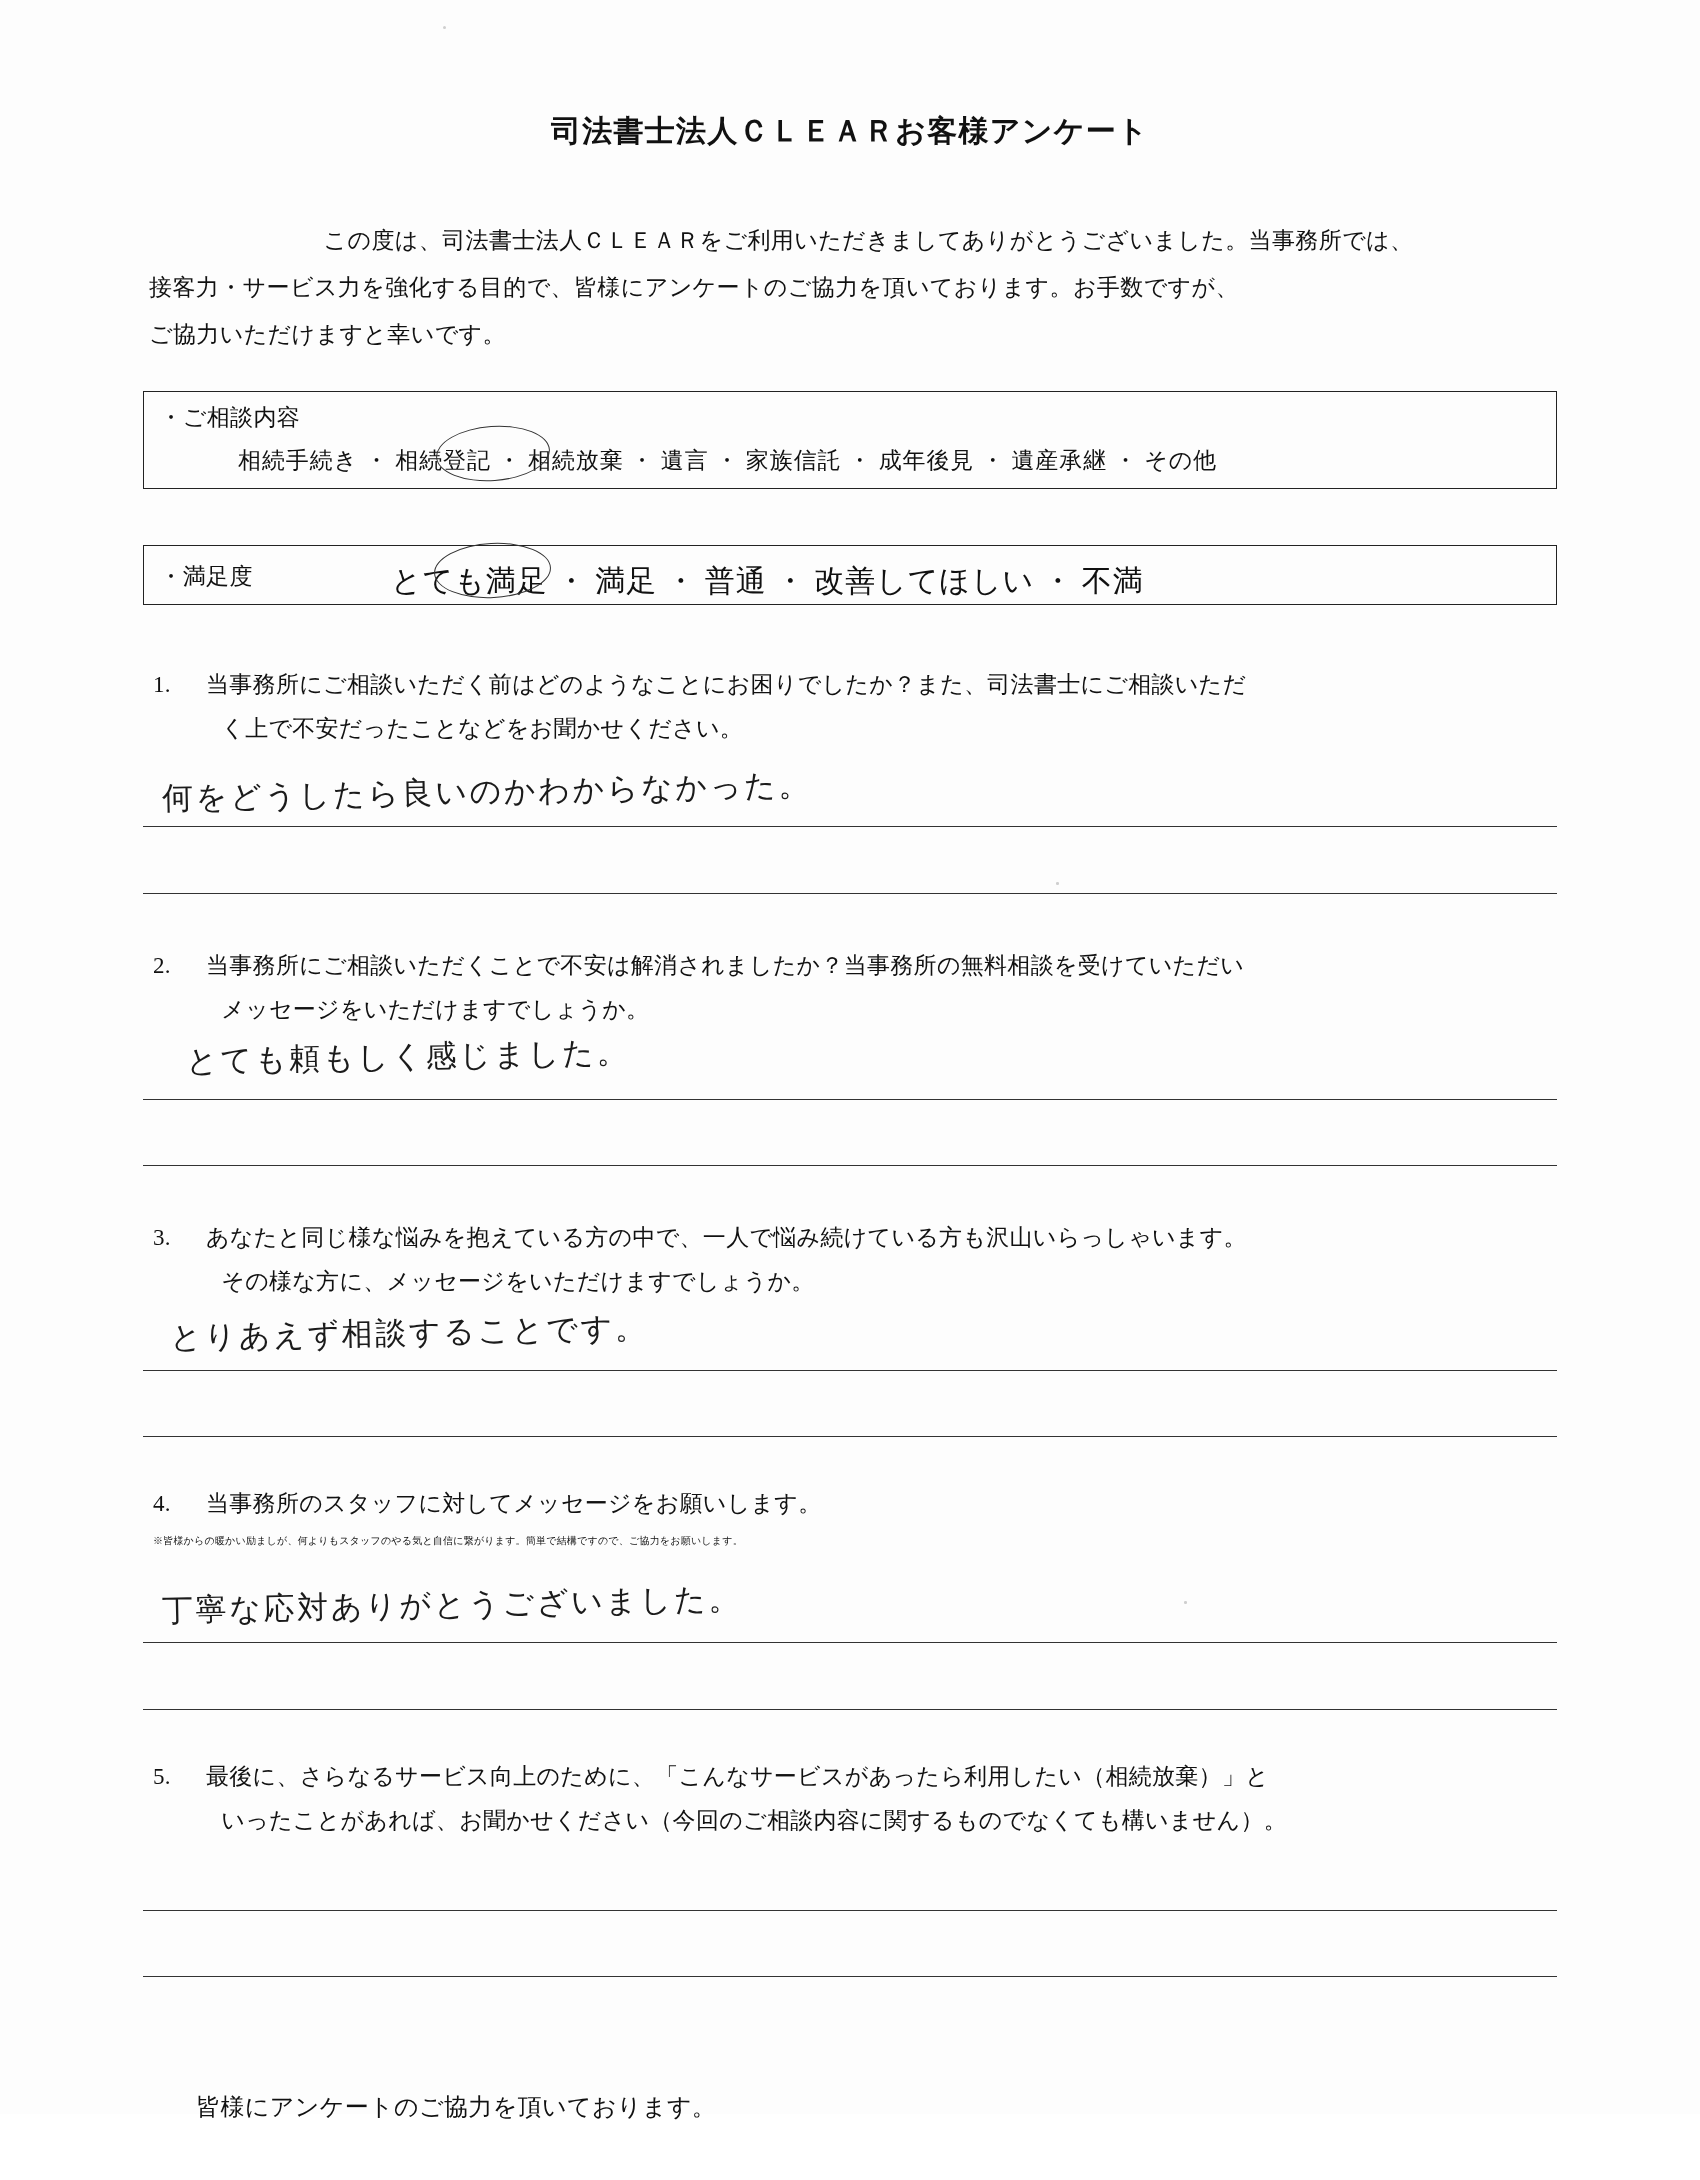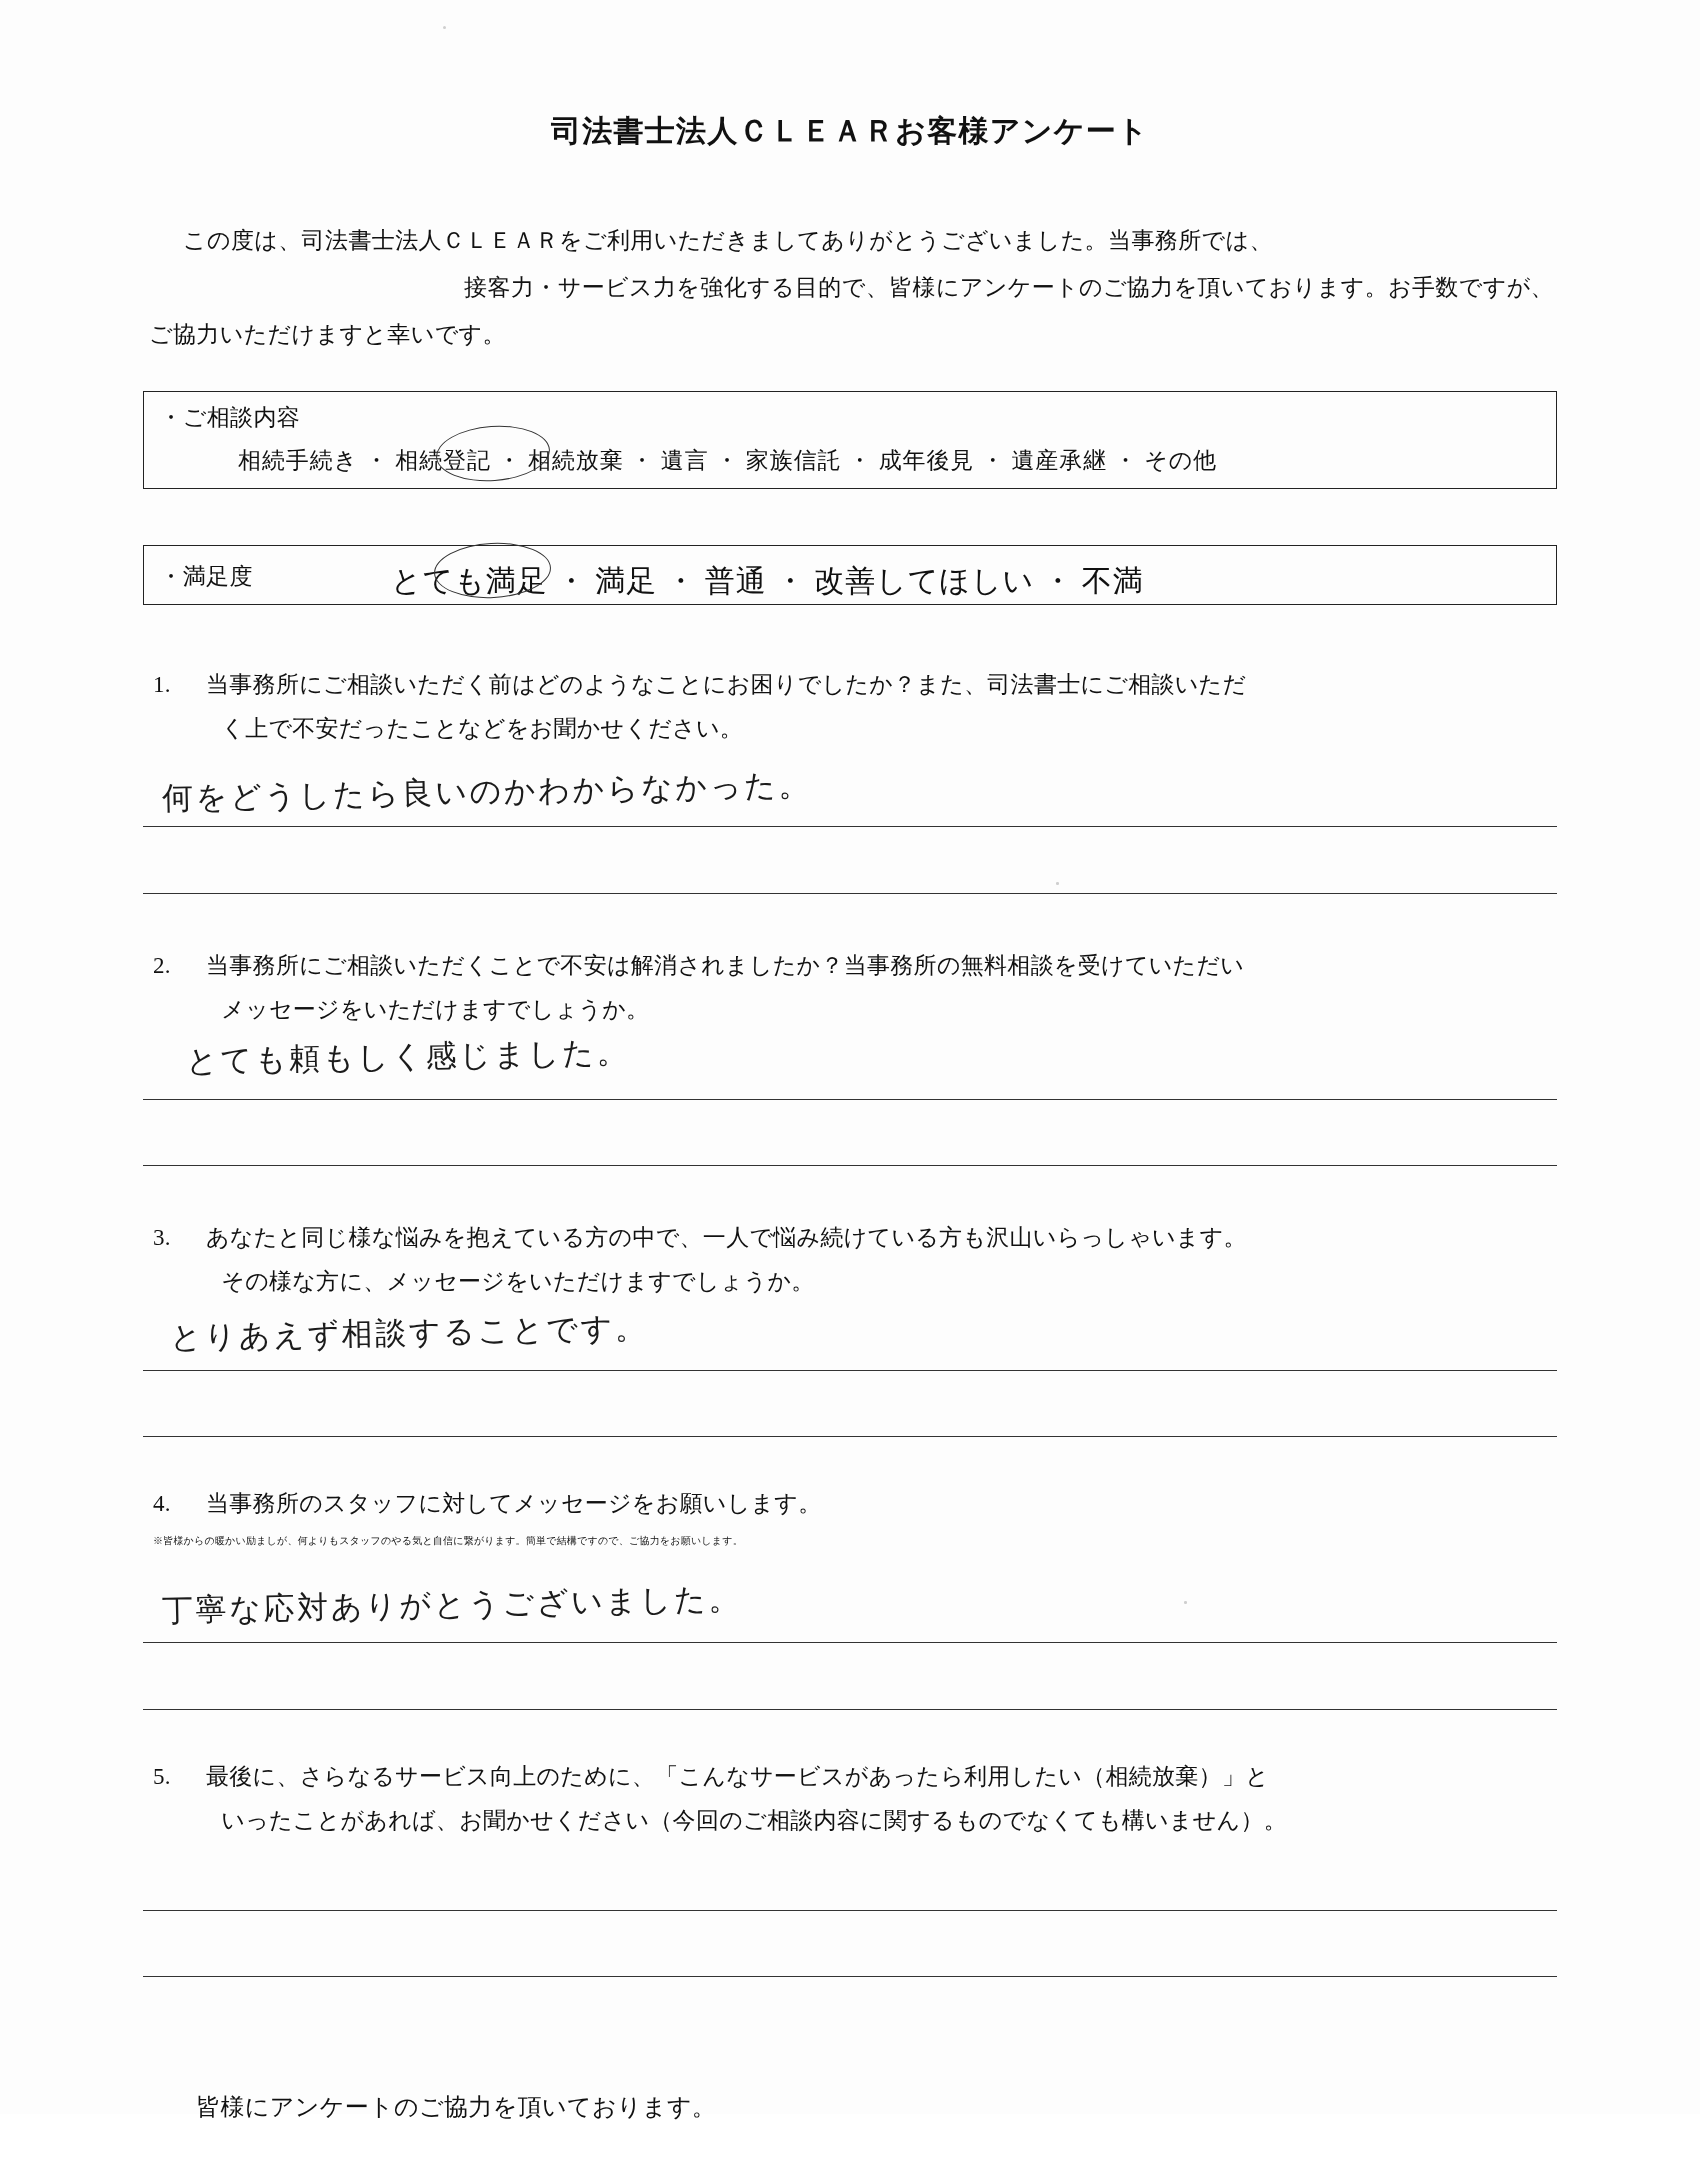--- a/index.html
+++ b/index.html
@@ -37,22 +37,22 @@
   .intro {
     position: absolute;
     left: 149px;
     top: 217px;
     width: 1405px;
     font-size: 23px;
     line-height: 47px;
     letter-spacing: 0.4px;
     color: #111;
   }
-  .intro .l1 { display: block; text-indent: 34px; }
-  .intro .l2 { display: block; text-align: right; }
+  .intro .l1 { display: block; text-indent: 34px; text-align: center; }
+  .intro .l2 { display: block; }
   .intro .l3 { display: block; }
 
   
   .box {
     position: absolute;
     border: 1.3px solid #222;
     box-sizing: border-box;
   }
   #box-consult {
     left: 143px;

